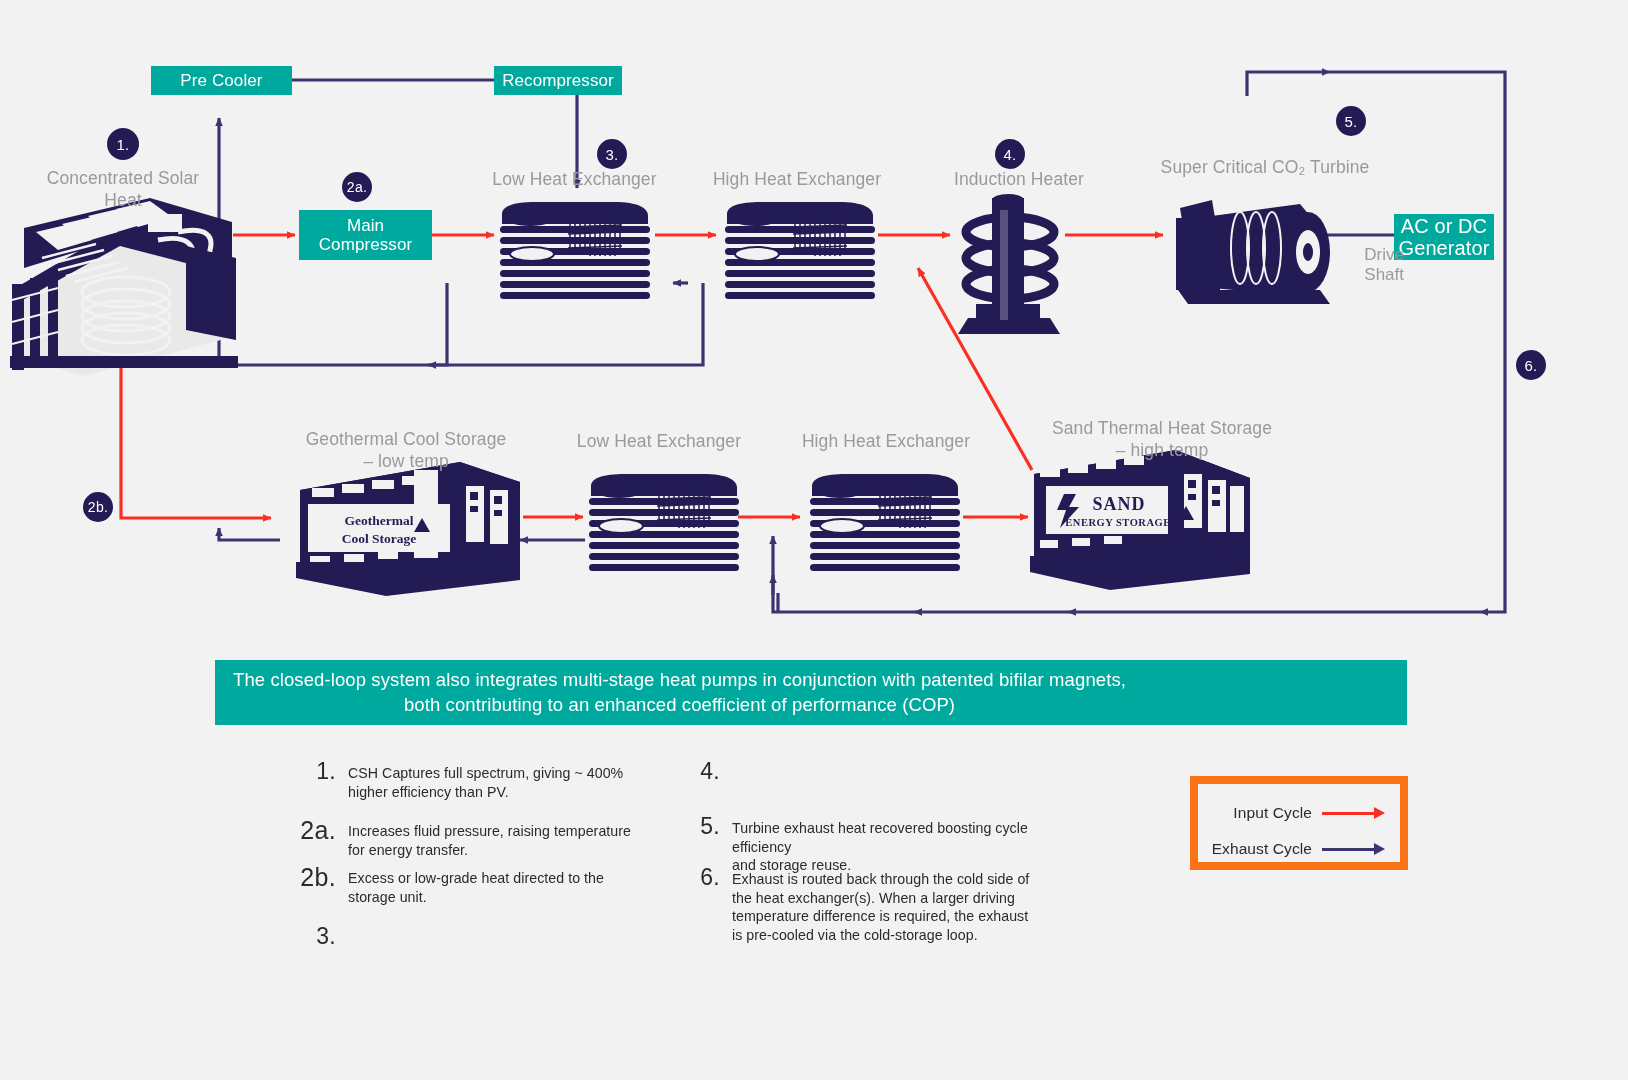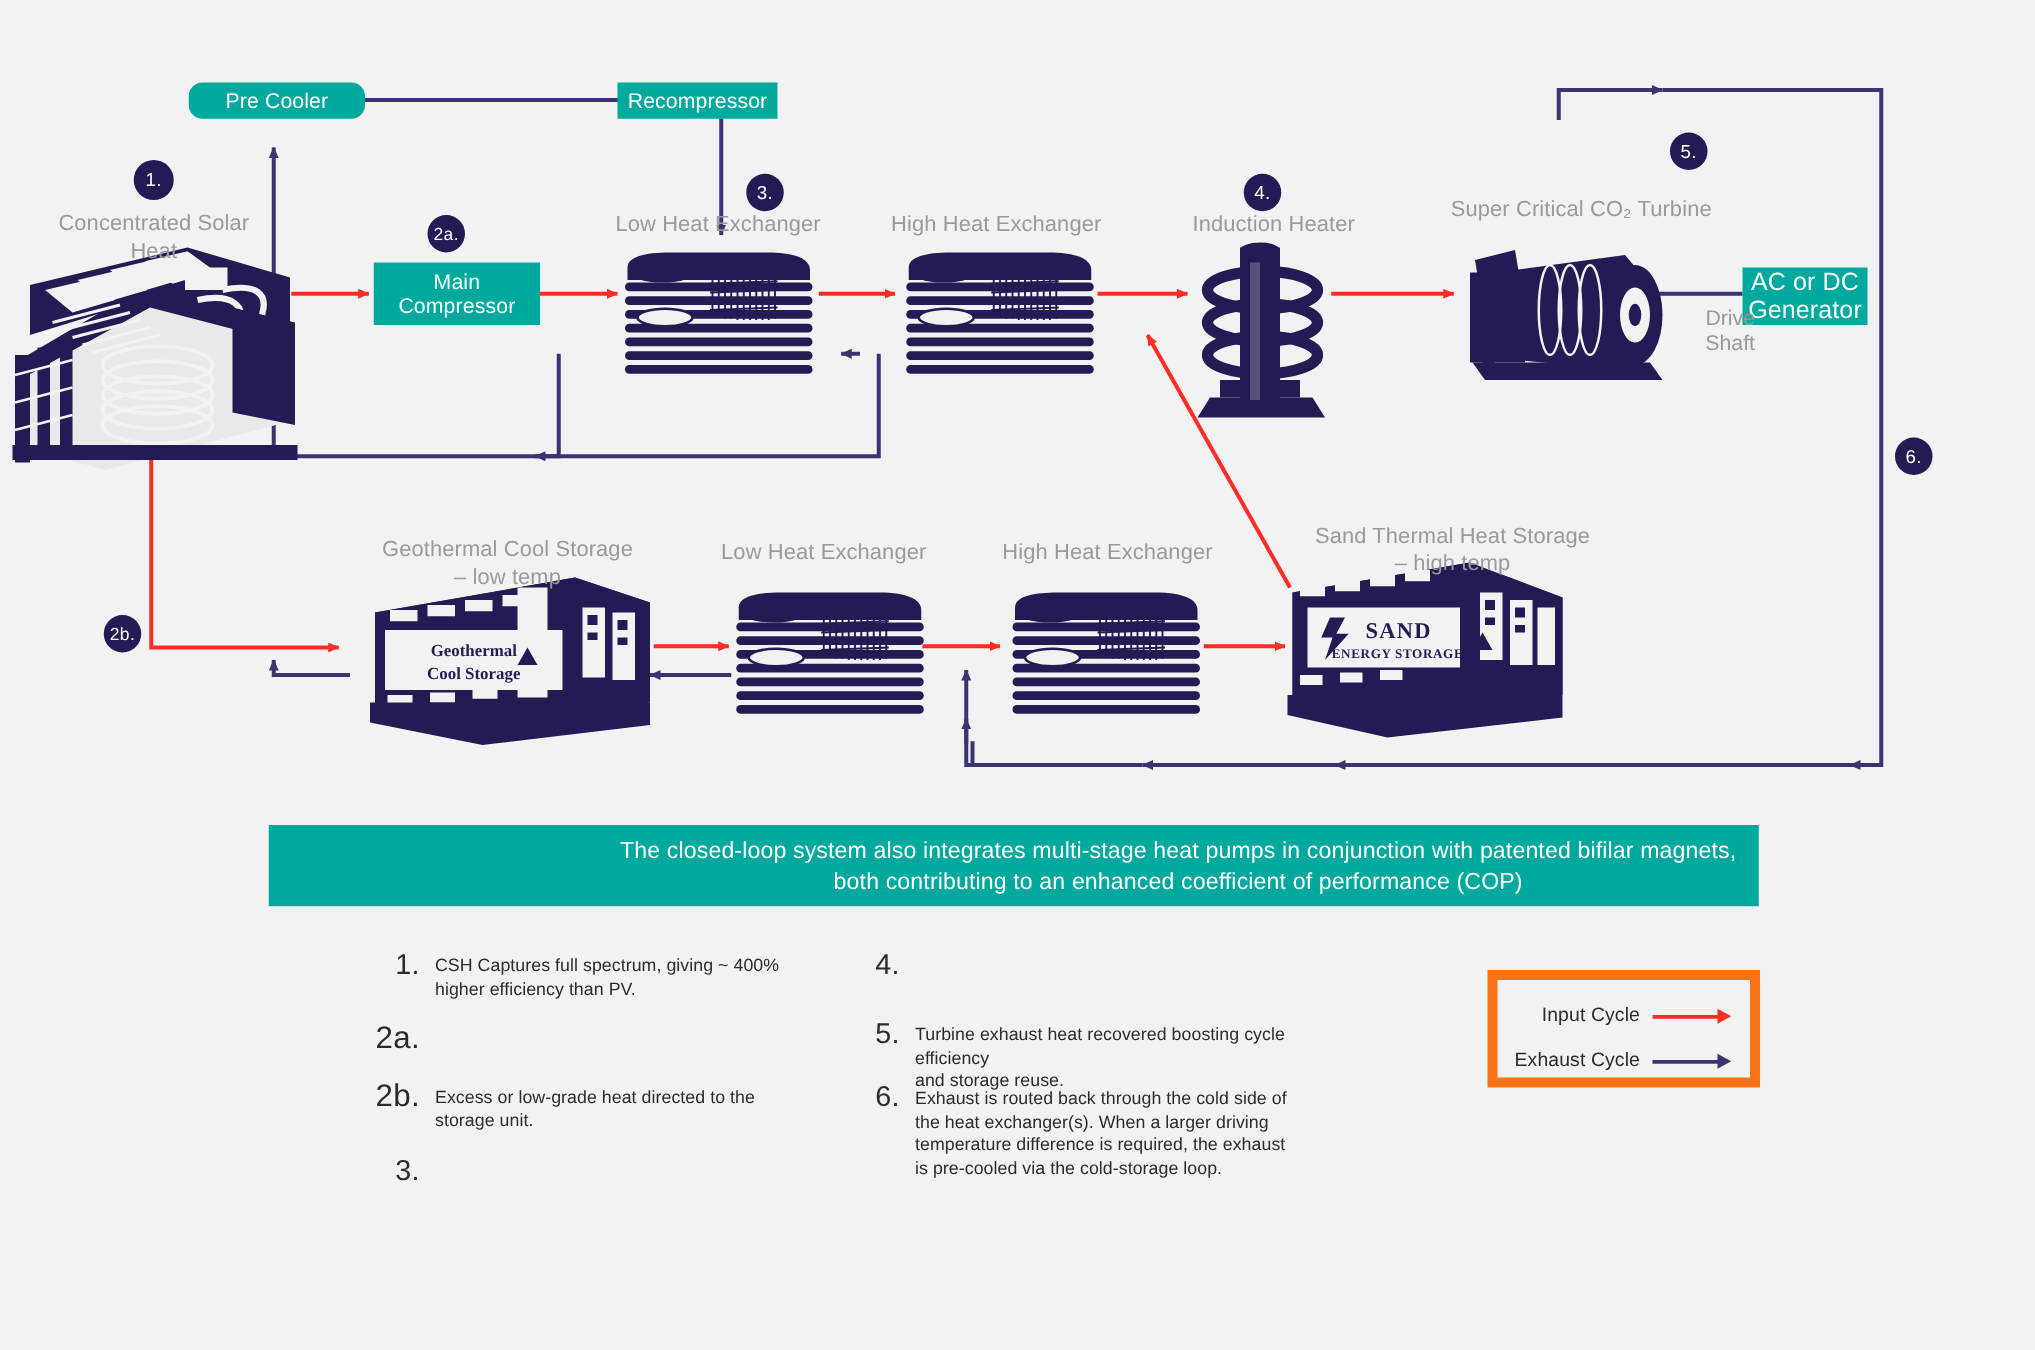--- a/index.html
+++ b/index.html
@@ -41,21 +41,21 @@
   
   .shaftlabel{
     position:absolute;color:#9a9a9e;font-size:17px;line-height:1.2;
     text-align:right;white-space:pre-line;
   }
 
   
   #banner{
     position:absolute;left:215px;top:660px;width:1192px;height:65px;
     background:#00a99d;color:#fff;
-    display:flex;align-items:center;justify-content:flex-end;
+    display:flex;align-items:center;justify-content:flex-start;
     text-align:center;font-size:18.5px;line-height:1.35;letter-spacing:.1px;
     padding:0 18px;box-sizing:border-box;
   }
 
   
   .notes{position:absolute;color:#2b2b2b;}
   .note{position:absolute;display:flex;align-items:flex-start;}
   .note .num{
     color:#2b2b2b;font-size:25px;line-height:1;
     width:52px;flex:0 0 52px;text-align:right;padding-right:12px;
@@ -318,21 +318,21 @@
           <rect x="1212" y="500" width="8" height="6"></rect>
       </g>
       <path d="M1030,556 L1250,556 L1250,574 L1110,590 L1030,572 Z" fill="#231b54"></path>
       <path d="M1064,494 L1076,494 L1069,507 L1079,507 L1060,528 L1066,510 L1057,510 Z" fill="#231b54"></path>
       <text x="1119" y="510" font-family="'Liberation Serif',serif" font-size="18" font-weight="bold" fill="#231b54" text-anchor="middle" letter-spacing="1">SAND</text>
       <text x="1118" y="526" font-family="'Liberation Serif',serif" font-size="10.5" font-weight="bold" fill="#231b54" text-anchor="middle" letter-spacing=".5">ENERGY STORAGE</text>
       <path d="M1186,506 L1194,520 L1178,520 Z" fill="#231b54"></path>
     </g>
   </svg>
 
-  <div class="tealbox" style="left:151px;top:66px;width:141px;height:29px;border-radius:11px;">
+  <div class="tealbox" style="left:151px;top:66px;width:141px;height:29px;">
     <span>Pre Cooler</span>
   </div>
 
   <div class="tealbox" style="left:494px;top:66px;width:128px;height:29px;">
     <span>Recompressor</span>
   </div>
 
   <div class="tealbox" style="left:299px;top:210px;width:133px;height:50px;white-space:pre-line;">
     <span>Main
 Compressor</span>
@@ -383,20 +383,22 @@
   </div>
 
   <div class="notes">
     <div class="note" style="left:296px;top:760px;width:340px;">
       <div class="num small">1.</div>
       <div class="txt">CSH Captures full spectrum, giving ~ 400%
 higher efficiency than PV.</div>
     </div>
     <div class="note" style="left:296px;top:818px;width:340px;">
       <div class="num">2a.</div>
+      <div class="txt">Increases fluid pressure, raising temperature
+for energy transfer.</div>
     </div>
     <div class="note" style="left:296px;top:865px;width:340px;">
       <div class="num">2b.</div>
       <div class="txt">Excess or low-grade heat directed to the
 storage unit.</div>
     </div>
     <div class="note" style="left:296px;top:925px;width:350px;">
       <div class="num small">3.</div>
     </div>
   </div>

